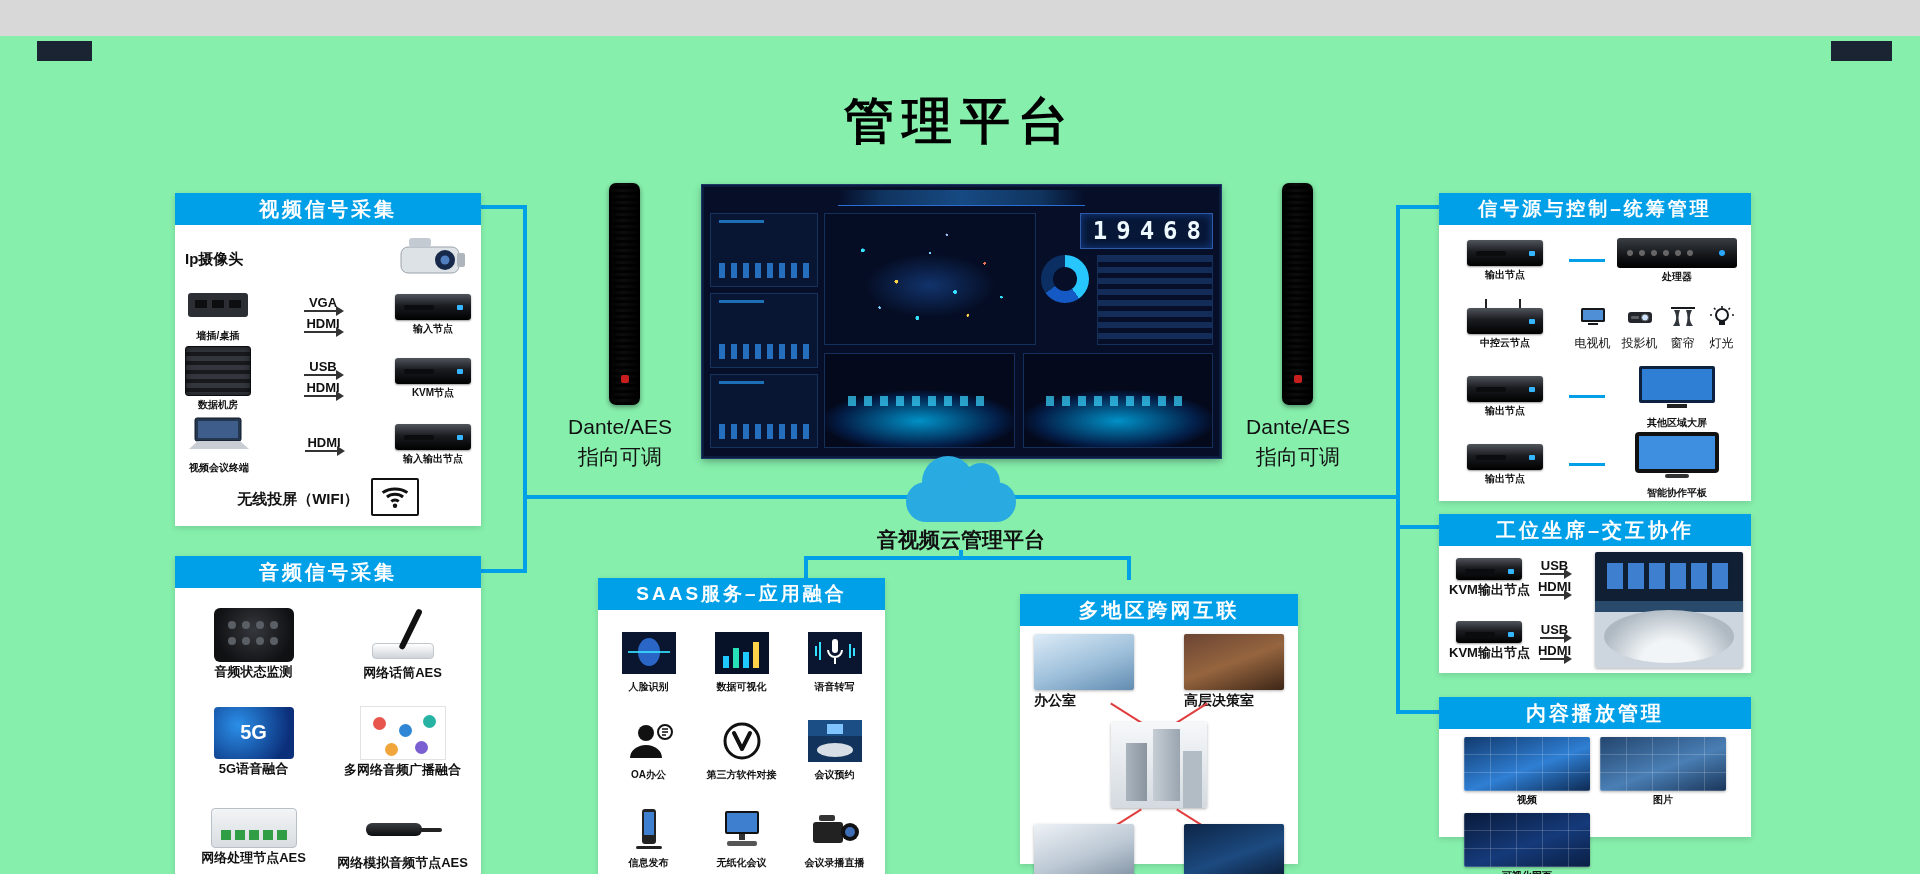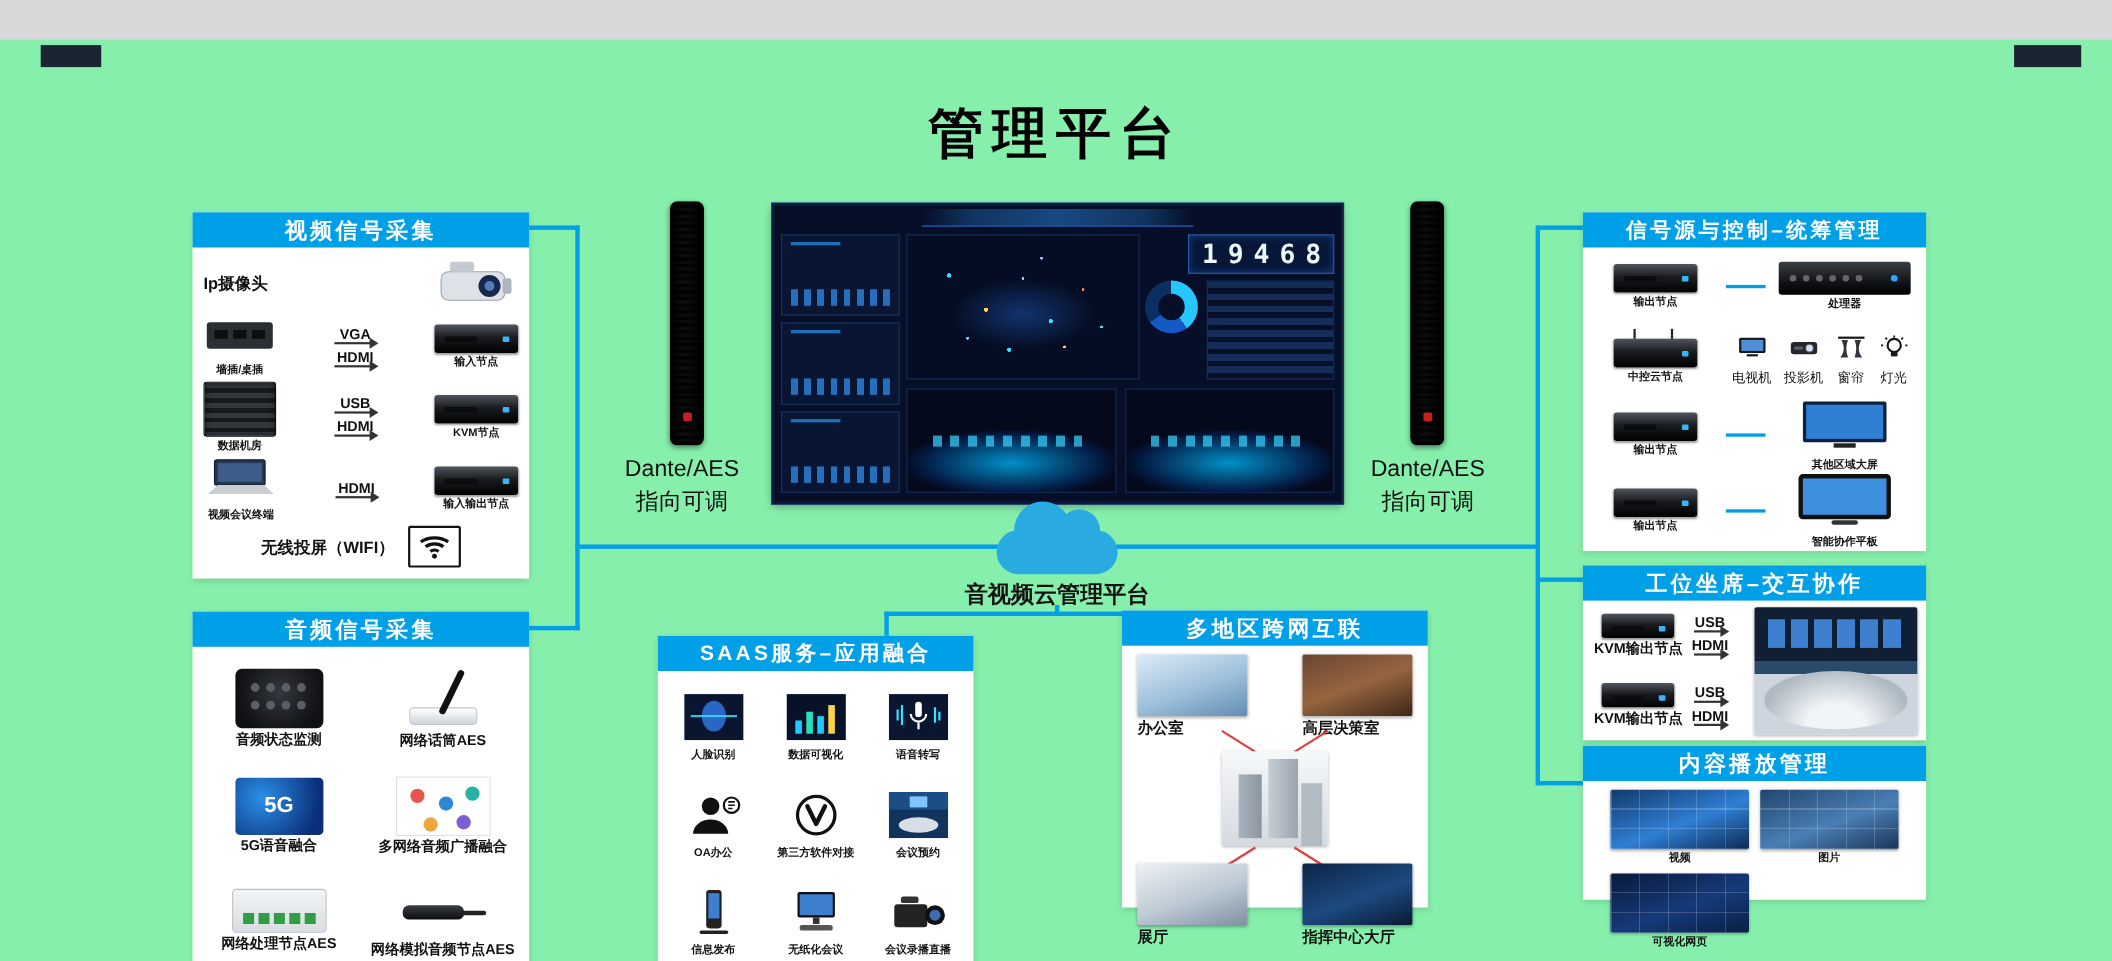--- a/index.html
+++ b/index.html
@@ -448,21 +448,21 @@
               <rect x="5" y="14" width="30" height="21" rx="3" fill="#222"></rect>
               <circle cx="42" cy="24" r="9" fill="#111"></circle>
               <circle cx="42" cy="24" r="5" fill="#3f6db5"></circle>
               <rect x="11" y="7" width="16" height="6" rx="2" fill="#333"></rect>
             </svg></span>
         <div class="lbl">会议录播直播</div>
       </div>
     </div>
   </div>
 
-  <div class="panel" style="left:1020px;top:519px;width:278px;height:270px">
+  <div class="panel" style="left:1020px;top:558px;width:278px;height:270px">
     <div class="phead">多地区跨网互联</div>
     <div class="mrbody">
       <span class="ph ph-office mr-ph" style="left:14px;top:8px"></span>
       <div class="mr-lbl" style="left:14px;top:66px">办公室</div>
       <span class="ph ph-board mr-ph" style="left:164px;top:8px"></span>
       <div class="mr-lbl" style="left:164px;top:66px">高层决策室</div>
 
       <div class="redline" style="left:88px;top:86px;width:36px;transform:rotate(32deg)"></div>
       <div class="redline" style="left:154px;top:86px;width:36px;transform:rotate(-32deg)"></div>
       <span class="ph ph-building" style="position:absolute;left:91px;top:96px;width:96px;height:86px"></span>
@@ -597,21 +597,21 @@
                 <span class="connlabel">HDMI</span>
                 <span class="arrow" style="width:30px"></span>
               </div>
           </div>
         </div>
       </div>
       <span class="ph ph-control" style="width:148px;height:116px;flex:0 0 auto"></span>
     </div>
   </div>
 
-  <div class="panel" style="left:1439px;top:642px;width:312px;height:140px">
+  <div class="panel" style="left:1439px;top:661px;width:312px;height:140px">
     <div class="phead">内容播放管理</div>
     <div class="cpbody">
       <div class="cell">
         <span class="ph ph-videowall grid-screen" style="width:126px;height:54px"></span>
         <div class="lbl">视频</div>
       </div>
       <div class="cell">
         <span class="ph ph-pictures grid-screen" style="width:126px;height:54px"></span>
         <div class="lbl">图片</div>
       </div>

